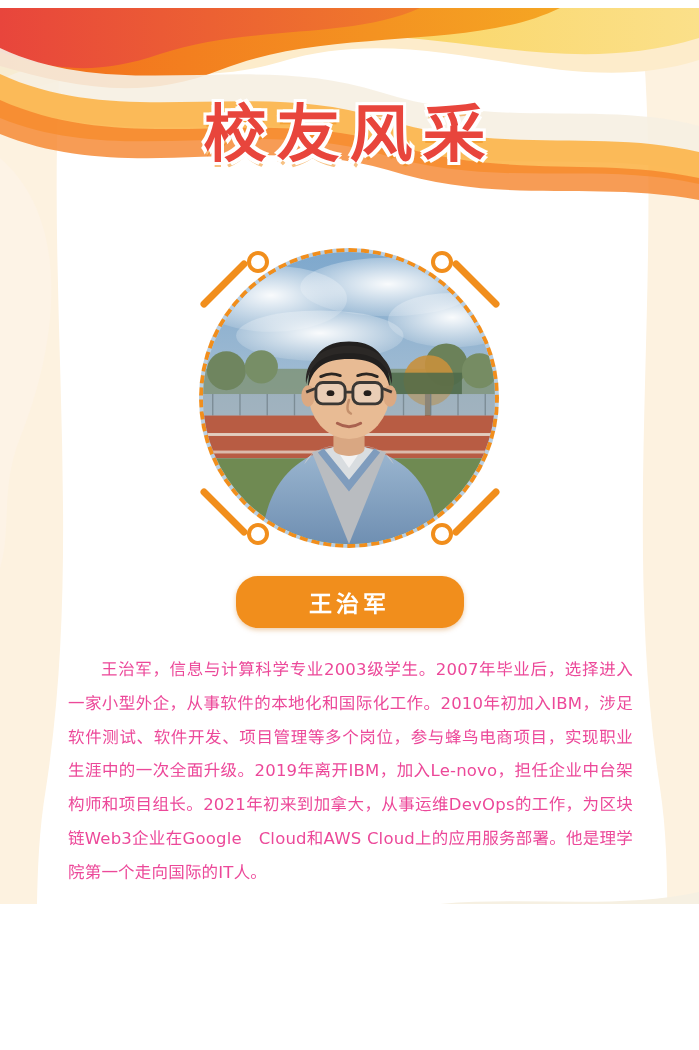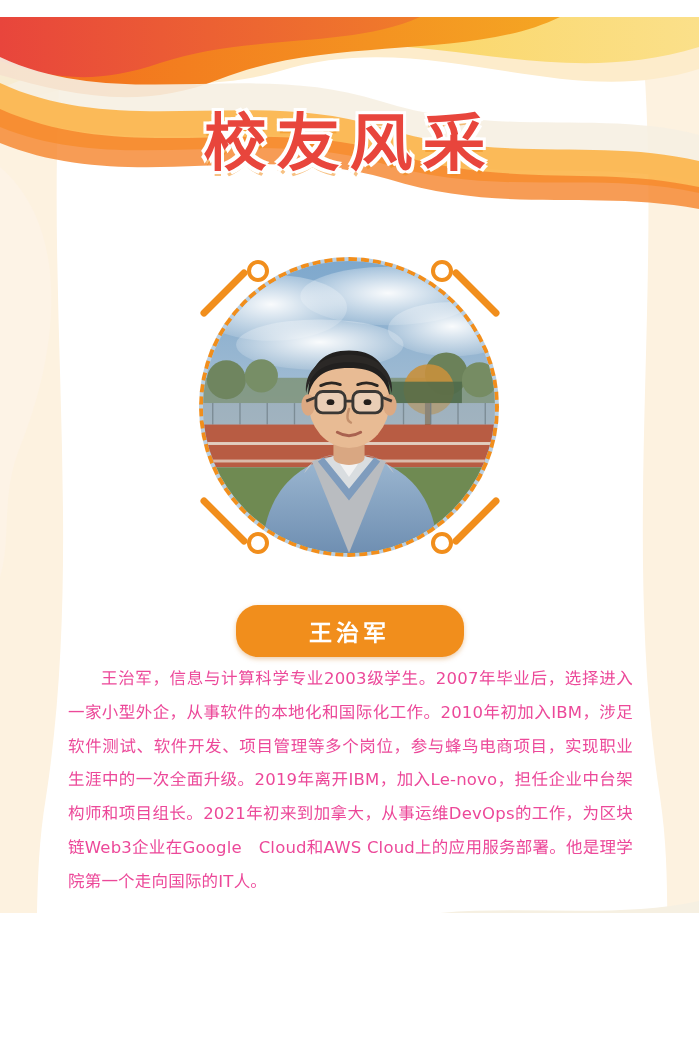--- a/index.html
+++ b/index.html
@@ -9,21 +9,21 @@
   }
   body {
     font-family: "Liberation Sans", "DejaVu Sans", sans-serif;
   }
   .poster {
     position: relative;
     width: 699px;
     height: 896px;
     overflow: hidden;
     background: #ffffff;
-    margin: 17px auto;
+    margin: 8px auto;
   }
 
   
   .wave-layer {
     position: absolute;
     left: 0;
     top: 0;
     width: 699px;
     height: 1050px;
     pointer-events: none;
@@ -86,21 +86,21 @@
     left: 0;
     top: 0;
     width: 100%;
     height: 100%;
   }
 
   
   .name-pill {
     position: absolute;
     left: 50%;
-    top: 588px;
+    top: 568px;
     transform: translateX(-50%);
     min-width: 160px;
     padding: 9px 34px;
     background: #f18e1c;
     border-radius: 22px;
     color: #ffffff;
     font-size: 23px;
     font-weight: bold;
     letter-spacing: 4px;
     text-align: center;

